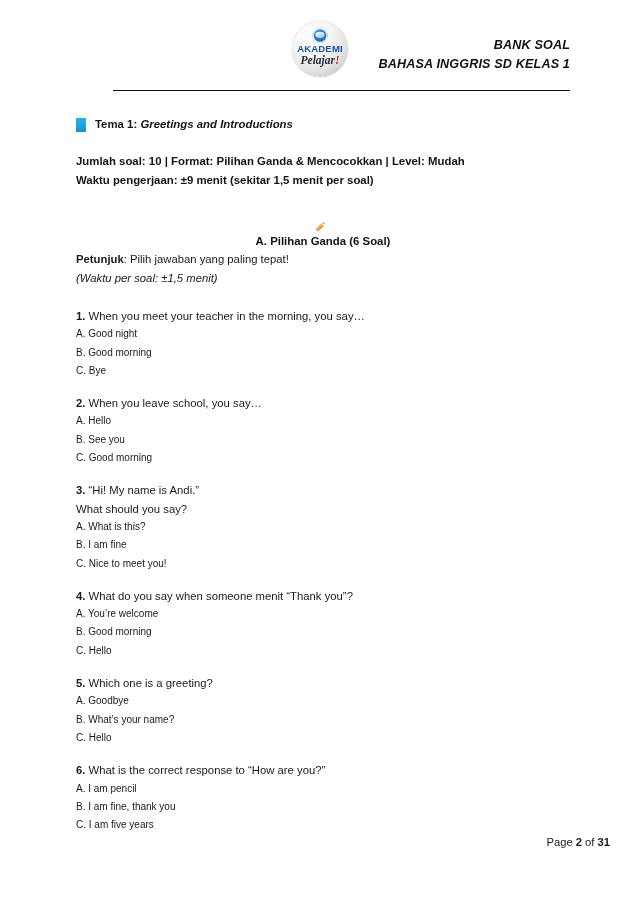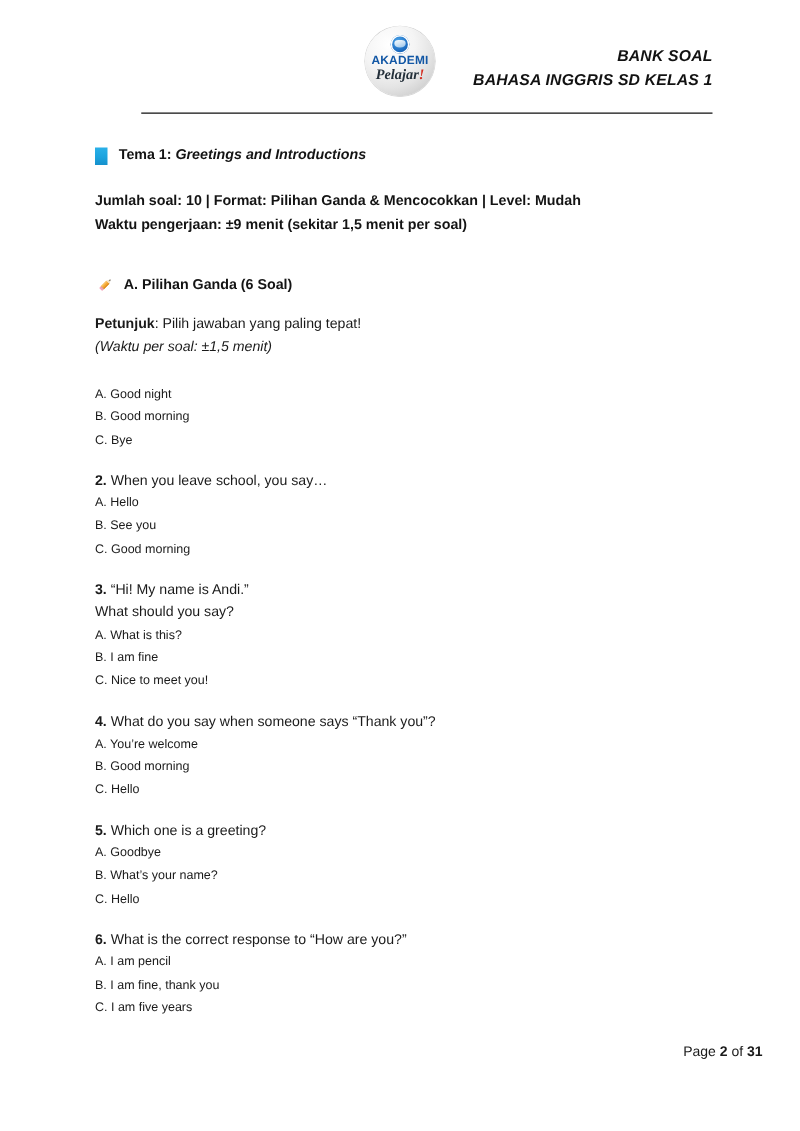--- a/index.html
+++ b/index.html
@@ -155,20 +155,21 @@
     color: #141414;
     margin-bottom: 30px;
   }
   .meta div { white-space: nowrap; }
 
   .section-head {
     display: flex;
     align-items: center;
     height: 18px;
     margin-bottom: 13px;
+    flex-direction: column;
   }
   .pencil-icon {
     position: relative;
     width: 16px;
     height: 16px;
     flex: 0 0 auto;
     margin-right: 7px;
   }
   .pencil-icon svg { display: block; }
   .section-title {
@@ -271,20 +272,21 @@
       </span>
       <span class="section-title">A. Pilihan Ganda (6 Soal)</span>
     </div>
 
     <div class="instructions">
       <div><span class="lead">Petunjuk</span><span>: Pilih jawaban yang paling tepat!</span></div>
       <div class="ital">(Waktu per soal: ±1,5 menit)</div>
     </div>
 
     <div class="question">
+      <div class="q-text"><span class="q-num">1.</span> <span>When you meet your teacher in the morning, you say…</span></div>
       <div class="q-option">A. Good night</div>
       <div class="q-option">B. Good morning</div>
       <div class="q-option">C. Bye</div>
     </div>
 
     <div class="question">
       <div class="q-text"><span class="q-num">2.</span> <span>When you leave school, you say…</span></div>
       <div class="q-option">A. Hello</div>
       <div class="q-option">B. See you</div>
       <div class="q-option">C. Good morning</div>
@@ -292,21 +294,21 @@
 
     <div class="question">
       <div class="q-text"><span class="q-num">3.</span> <span>“Hi! My name is Andi.”</span></div>
       <div class="q-sub">What should you say?</div>
       <div class="q-option">A. What is this?</div>
       <div class="q-option">B. I am fine</div>
       <div class="q-option">C. Nice to meet you!</div>
     </div>
 
     <div class="question">
-      <div class="q-text"><span class="q-num">4.</span> <span>What do you say when someone says “Thank you”?</span></div>
+      <div class="q-text"><span class="q-num">4.</span> <span>What do you say when someone menit “Thank you”?</span></div>
       <div class="q-option">A. You’re welcome</div>
       <div class="q-option">B. Good morning</div>
       <div class="q-option">C. Hello</div>
     </div>
 
     <div class="question">
       <div class="q-text"><span class="q-num">5.</span> <span>Which one is a greeting?</span></div>
       <div class="q-option">A. Goodbye</div>
       <div class="q-option">B. What’s your name?</div>
       <div class="q-option">C. Hello</div>

